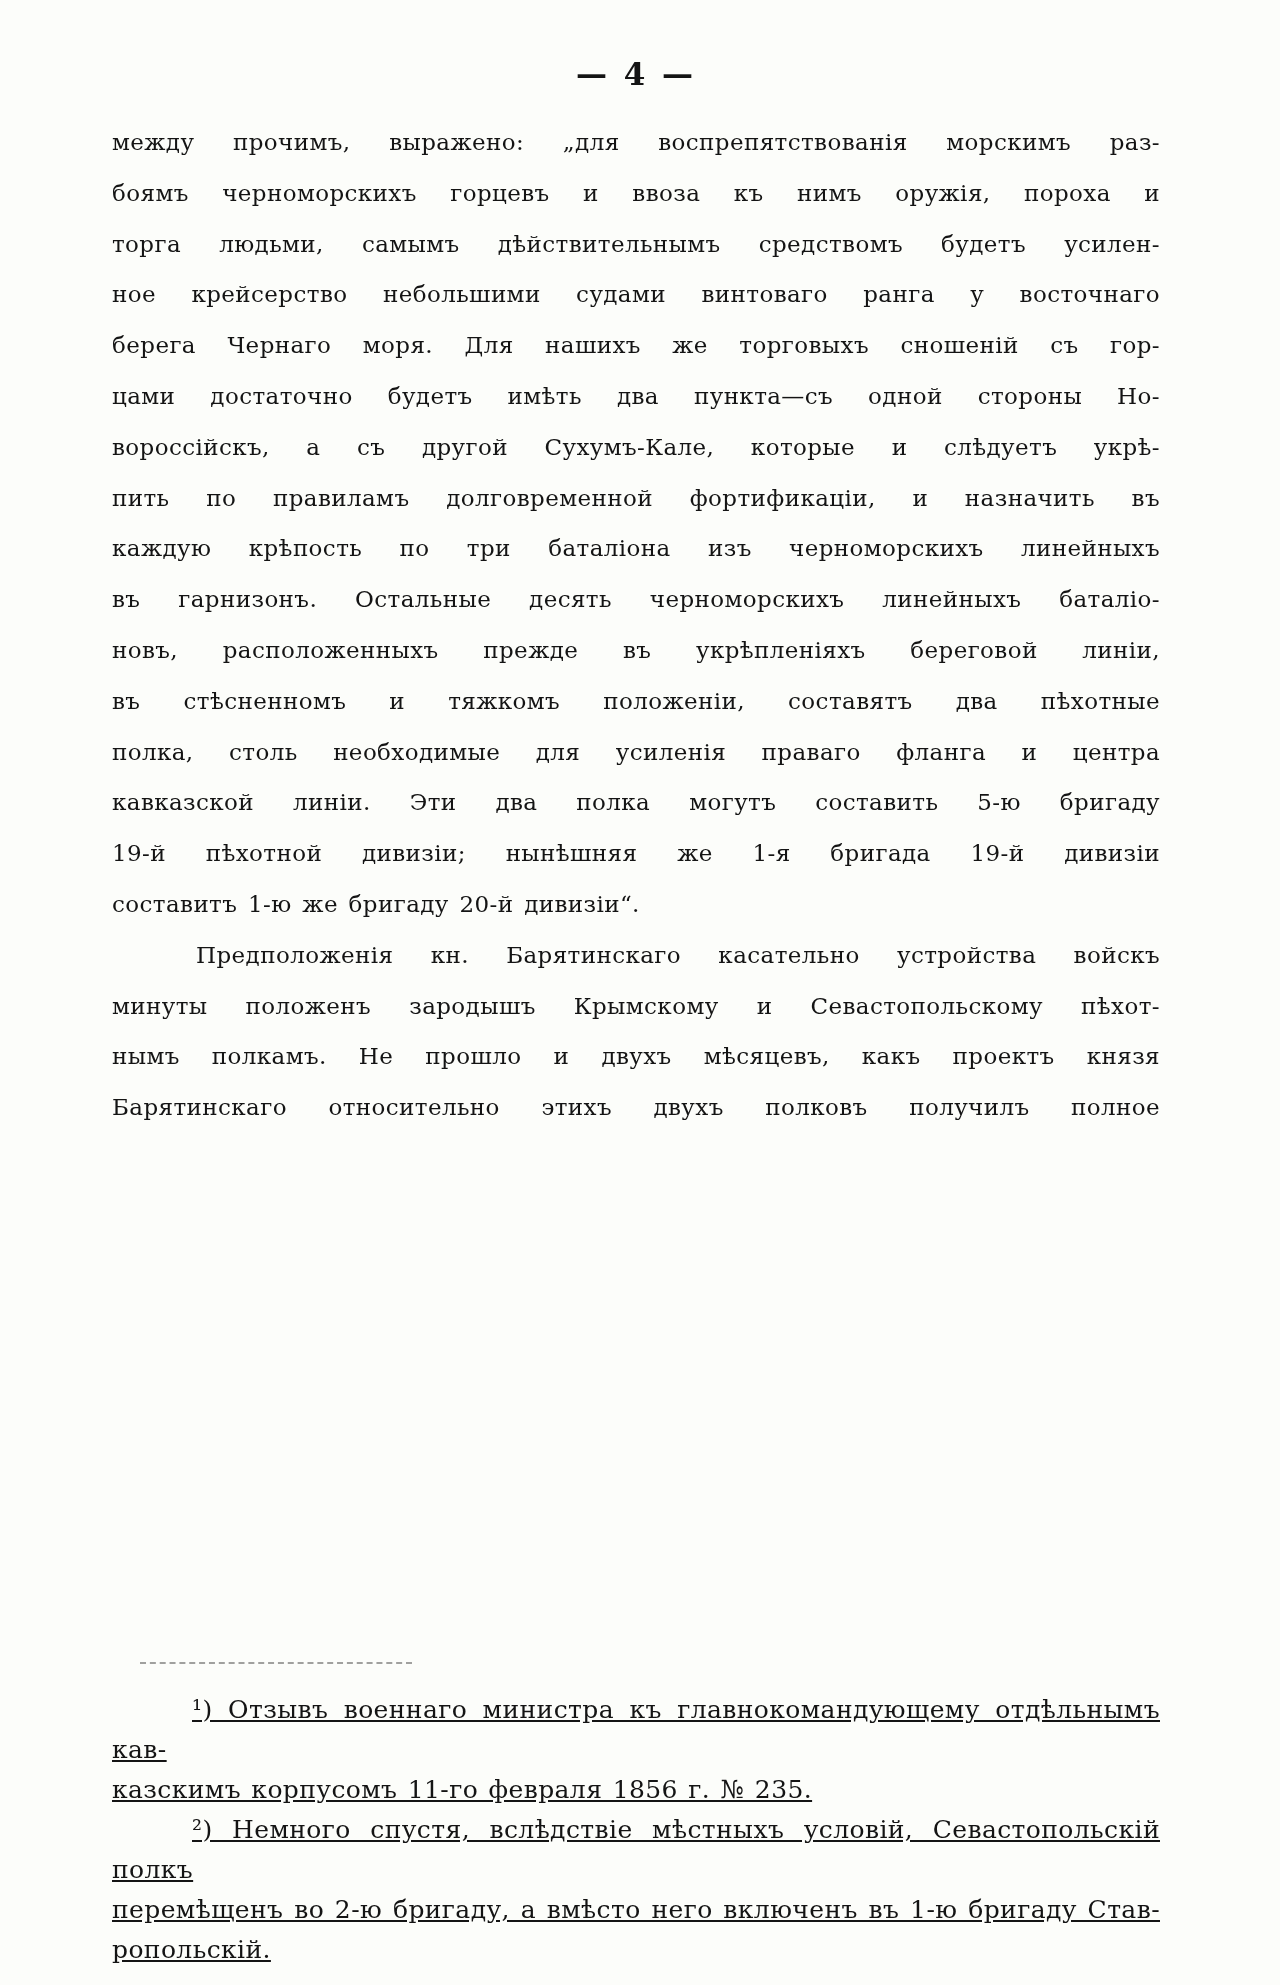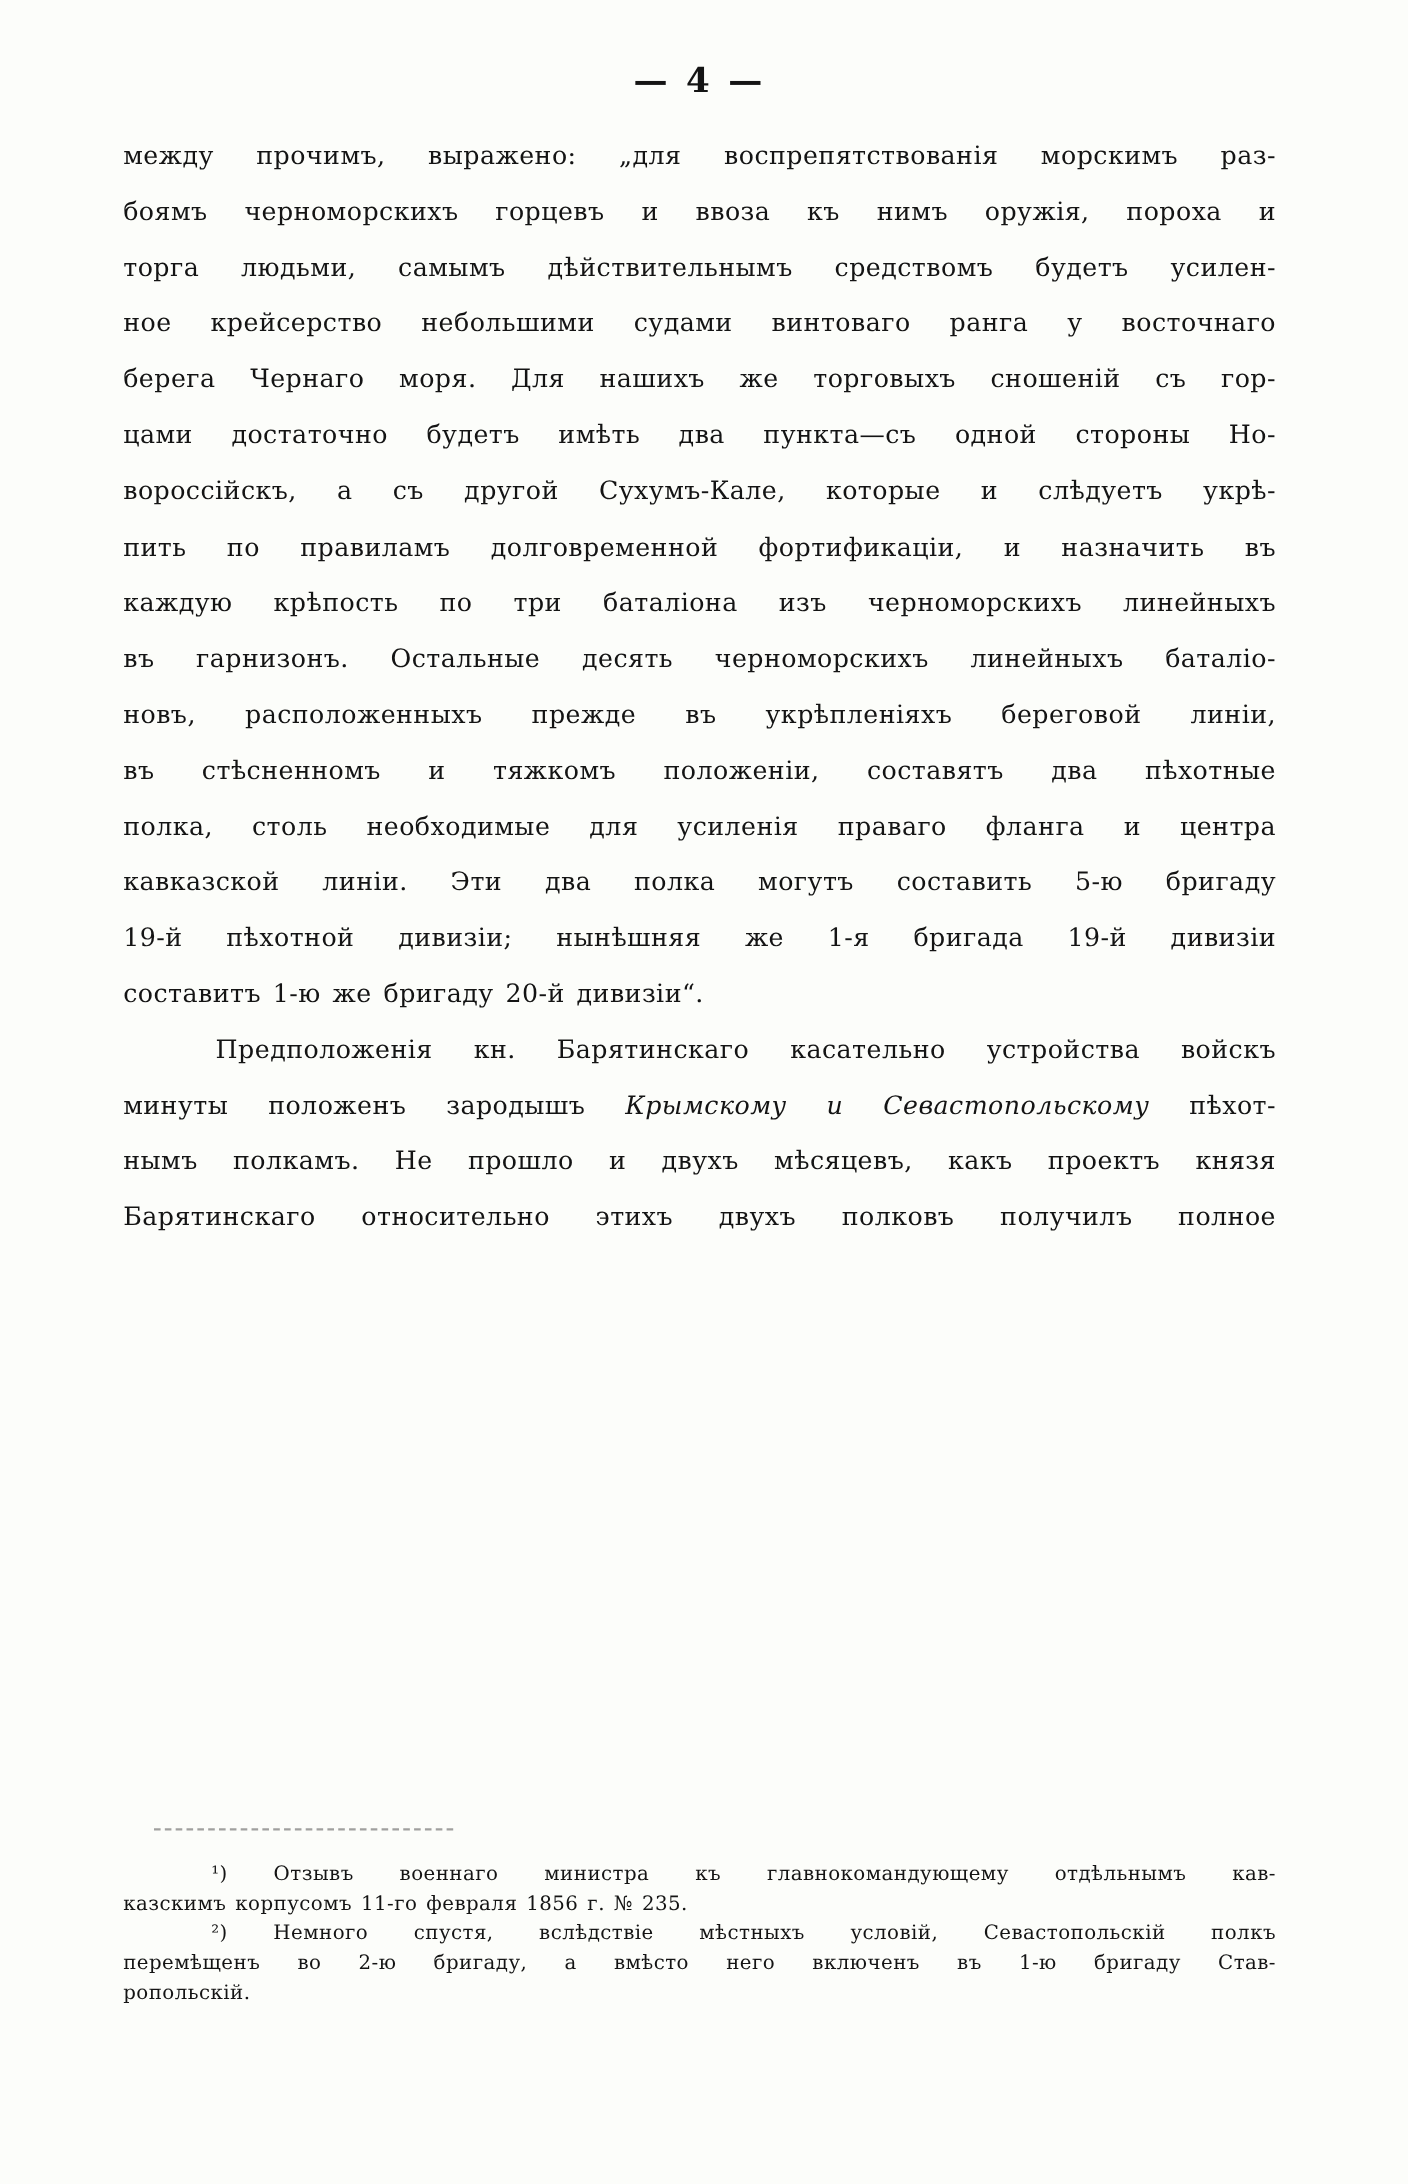--- a/index.html
+++ b/index.html
@@ -36,41 +36,42 @@
     font-size: 23px;
     line-height: 50.8px;
     letter-spacing: 0.4px;
     word-spacing: 3px;
     text-align: justify;
     text-align-last: justify;
     white-space: nowrap-off;
   }
   .ln.end { text-align-last: left; }
   .ln.ind { text-indent: 84px; }
-  .it { font-style: italic; }
+  .it { }
   .sc { font-variant: small-caps; letter-spacing: 1.2px; }
   .fn-sep {
     position: absolute;
     top: 1662px;
     left: 140px;
     width: 272px;
     height: 0;
     border-top: 2px dashed #6f6f6d;
     opacity: 0.65;
   }
   .footnotes {
     position: absolute;
     top: 1690px;
     left: 112px;
     width: 1048px;
   }
   .fn .ln {
-    font-size: 18px;
-    line-height: 27px;
+    font-size: 25px;
+    line-height: 40px;
     word-spacing: 2px;
+    text-decoration: underline;
   }
   .fn .ln.ind { text-indent: 80px; }
 </style>
 </head>
 <body>
 
 <div class="page">
 
   <div class="page-number">— 4 —</div>
 

